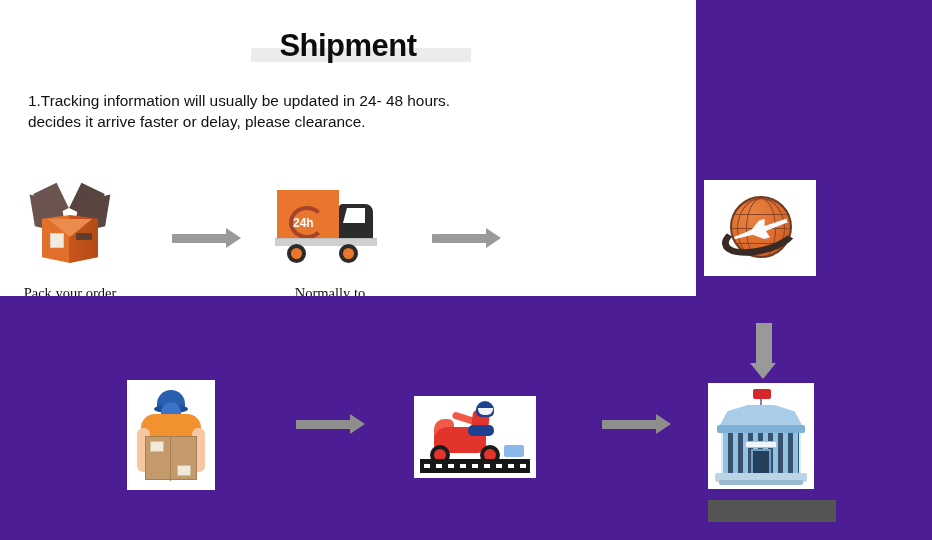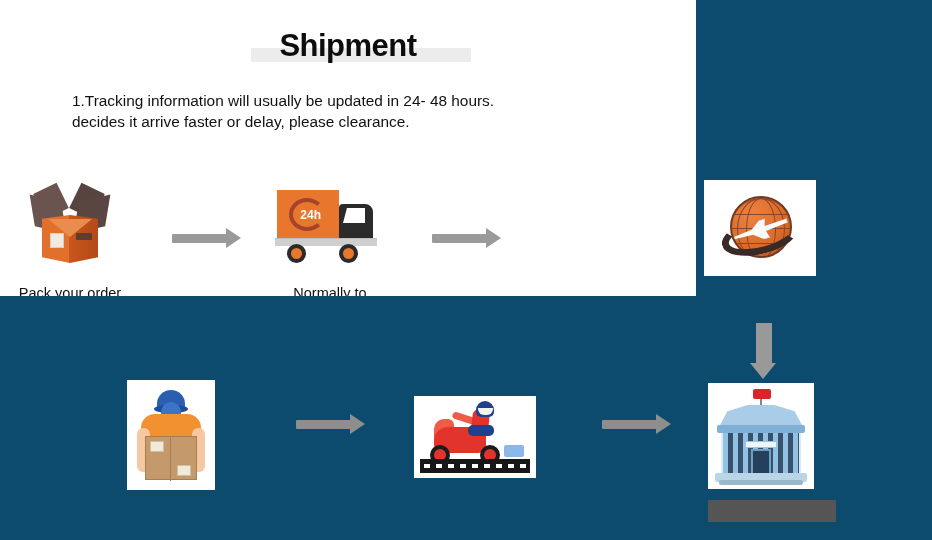--- a/index.html
+++ b/index.html
@@ -8,21 +8,21 @@
     height: 540px;
     overflow: hidden;
     background: #000000;
     font-family: "Liberation Sans", sans-serif;
   }
 
   #stage {
     position: relative;
     width: 932px;
     height: 540px;
-    background: #0c4a6e;
+    background: #4c1d95;
   }
 
   
   #white-panel {
     position: absolute;
     left: 0; top: 0;
     width: 696px;
     height: 296px;
     background: #ffffff;
     overflow: hidden;
@@ -63,21 +63,20 @@
   #body-text {
     position: absolute;
     left: 28px;
     top: 90px;
     width: 700px;
     font-size: 15.4px;
     line-height: 21px;
     color: #111111;
     white-space: nowrap;
     font-family: "Liberation Sans", sans-serif;
-    margin-left: 44px;
   }
 
   
   .flow-row {
     position: absolute;
     display: flex;
     align-items: center;
   }
   #flow-top { left: 0; top: 175px; width: 832px; }
   .step {
@@ -86,21 +85,21 @@
     flex-direction: column;
     align-items: center;
   }
   .step-art { height: 100px; display: flex; align-items: center; justify-content: center; }
   .step-label {
     margin-top: 10px;
     font-size: 14.5px;
     color: #111;
     text-align: center;
     white-space: nowrap;
-    font-family: Liberation Sans, sans-serif;
+    font-family: Liberation Serif, serif;
   }
   .arrow-cell { width: 120px; display: flex; justify-content: center; align-items: center; }
 
   
   .arrow {
     position: relative;
     width: 56px; height: 9px;
     background: #9a9a9a;
     border-radius: 1px;
   }
@@ -151,24 +150,24 @@
     background:#e98c4d; clip-path: polygon(0 0,100% 0,50% 100%);
   }
 
   
   .truck-icon { position: relative; width: 110px; height: 78px; }
   .truck-cargo {
     position:absolute; left:2px; top:4px; width:62px; height:48px;
     background:#e8762c;
   }
   .truck-24h {
-    position:absolute; left:14px; top:12px; width:36px; height:33px;
+    position:absolute; left:14px; top:20px; width:36px; height:33px;
     border:4px solid #a5442b; border-radius:50%;
     border-top-color:#a5442b; border-right-color:transparent;
-    display:flex; align-items:center; justify-content:flex-end;
+    display:flex; align-items:center; justify-content:flex-start;
   }
   .truck-24h span {
     font-size:12px; font-weight:bold; color:#ffffff;
     font-family:"Liberation Sans", sans-serif;
   }
   .truck-cab {
     position:absolute; left:64px; top:18px; width:34px; height:34px;
     background:#2b2b2b; border-radius:4px 8px 0 0;
   }
   .truck-window {

